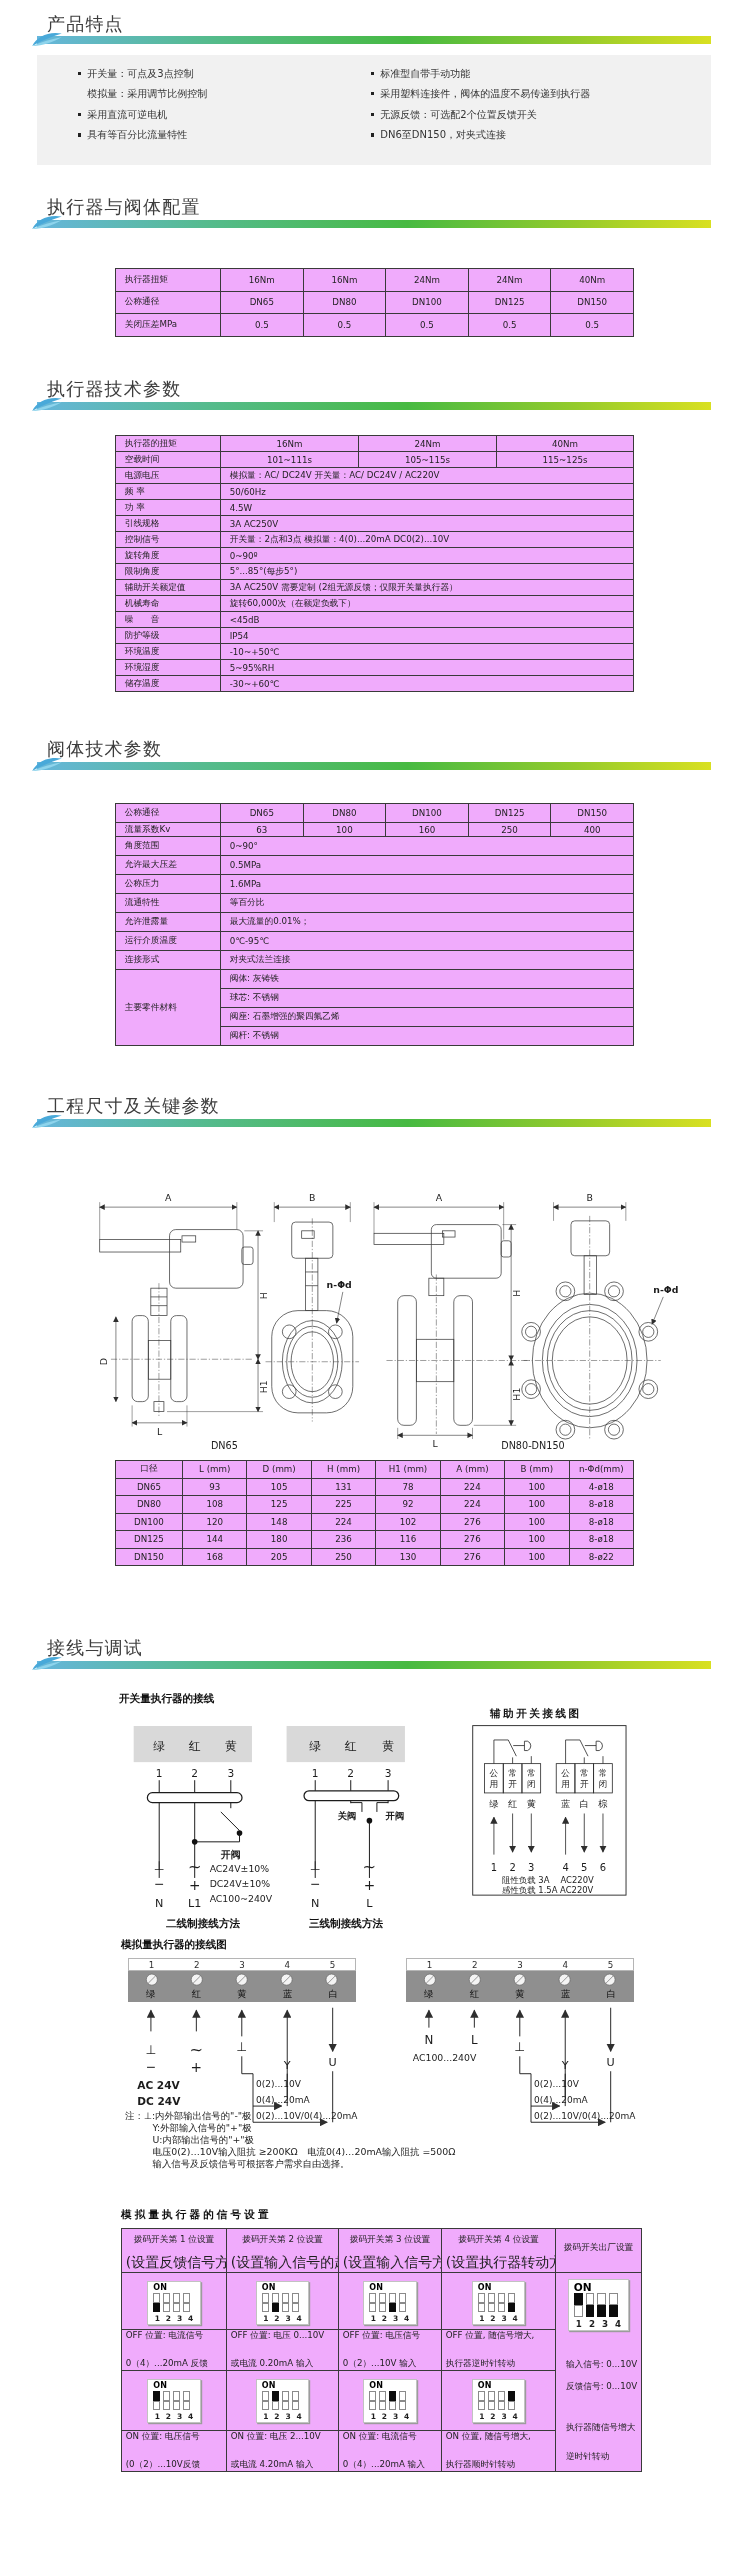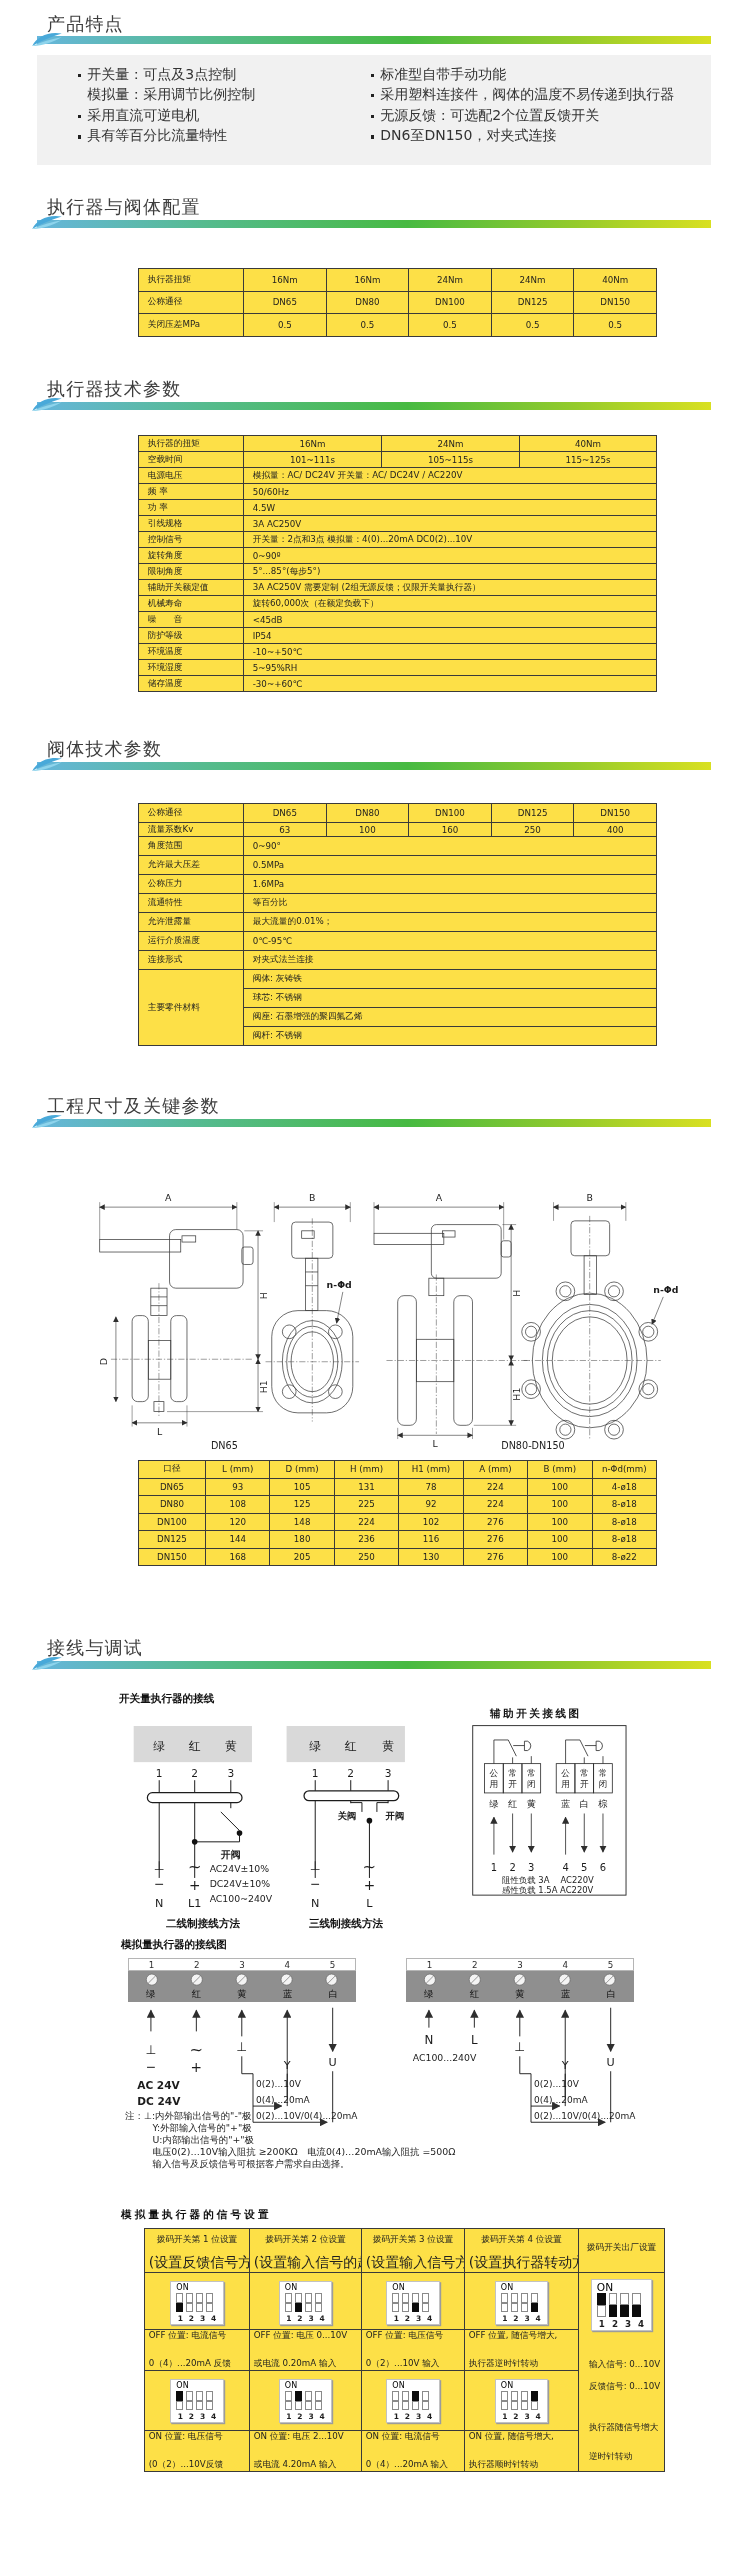--- a/index.html
+++ b/index.html
@@ -6,25 +6,25 @@
   body{width:749px;height:2576px;position:relative;font-family:"DejaVu Sans","Liberation Sans",sans-serif;color:#2e2e2e;}
   .abs{position:absolute;}
   
   .sec-head{position:absolute;left:37px;width:674px;}
   .sec-title{margin:0 0 2.5px 10px;font-size:18px;font-weight:400;color:#3d3d3d;letter-spacing:1.2px;line-height:21px;}
   .grad-bar{height:8px;background:linear-gradient(90deg,#66b6dc 0%,#55bb8e 25%,#47ba42 55%,#95cb2b 80%,#d9e021 100%);}
   .leaf{position:absolute;left:-6.2px;top:16px;}
   
   .features{position:absolute;left:37px;top:55px;width:674px;height:110px;background:#f1f1f1;}
   .feat-col{position:absolute;top:8.7px;list-style:none;margin:0;padding:0;}
-  .feat-col li{font-size:14px;line-height:20.6px;color:#333;white-space:nowrap;}
+  .feat-col li{font-size:10px;line-height:20.6px;color:#333;white-space:nowrap;}
   .blt{display:inline-block;width:3.1px;height:3.1px;background:#222;margin-right:6.2px;vertical-align:1.9px;}
   .noblt .blt{visibility:hidden;}
   
-  table.dt{border-collapse:collapse;table-layout:fixed;background:#fde047;margin-left:23px;}
+  table.dt{border-collapse:collapse;table-layout:fixed;background:#f0abfc;}
   table.dt td,table.dt th{border:0.9px solid #3a3a3a;font-size:8.7px;font-weight:400;color:#1e1e1e;padding:0 3.7px;overflow:hidden;white-space:nowrap;}
   table.dt .lb{text-align:left;padding-left:8.7px;}
   table.dt .ct{text-align:center;}
   
   svg text{fill:#1c1c1c;}
   .bold-sub{position:absolute;font-size:10.6px;font-weight:700;color:#111;}
   .cap{position:absolute;font-size:10.6px;font-weight:700;color:#111;width:112px;text-align:center;}
   
   .tb-nums{position:absolute;width:228px;height:12.5px;display:flex;border:0.6px solid #b5b5b5;background:#fff;box-sizing:border-box;}
   .tb-nums span{flex:1;text-align:center;font-size:8.7px;line-height:12px;}
@@ -34,21 +34,21 @@
   .notes{position:absolute;font-size:9.4px;line-height:12px;color:#1d1d1d;}
   .notes .ind{padding-left:27.5px;}
   
   table.dip-t td{vertical-align:top;}
   .dh1{margin-top:5px;text-align:center;font-size:8.7px;}
   .dh2{margin-top:7.5px;text-align:left;font-size:14px;}
   .dtx{padding:7.5px 2.5px 0 6.2px;font-size:8.7px;text-align:left;}
   .dtx div+div{margin-top:16px;}
   .dipwrap{text-align:center;padding-top:8.7px;}
   .dip{display:inline-block;background:#fff;border:0.6px solid #c2c2c2;box-shadow:1.2px 1.2px 0 #9c9c9c;padding:1.9px 5px 1.9px;text-align:left;}
-  .dip-on{font-weight:400;font-size:8px;line-height:8.7px;color:#000;}
+  .dip-on{font-weight:700;font-size:8px;line-height:8.7px;color:#000;}
   .dip-slots{display:flex;gap:3.1px;margin-top:0.6px;}
   .slot{display:flex;flex-direction:column;width:6.9px;height:19px;}
   .slot i{display:block;flex:1;border:0.6px solid #8a8a8a;background:#fff;}
   .slot i.f{background:#0c0c0c;border-color:#0c0c0c;}
   .dip-nums{display:flex;gap:3.1px;margin-top:1.2px;font-weight:700;font-size:7.5px;}
   .dip-nums b{width:8px;text-align:center;}
   .dip-lg .dip-on{font-size:10.6px;line-height:11.2px;}
   .dip-lg .slot{width:8.7px;height:24px;}
   .dip-lg .dip-nums b{width:10px;font-size:8.7px;}
   .fact-lines{padding-left:6.2px;font-size:8.7px;text-align:left;}

